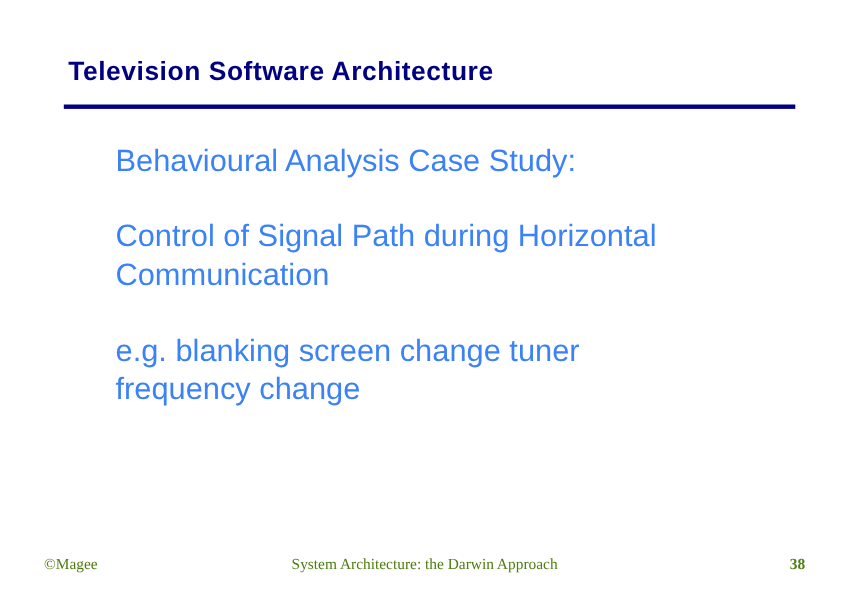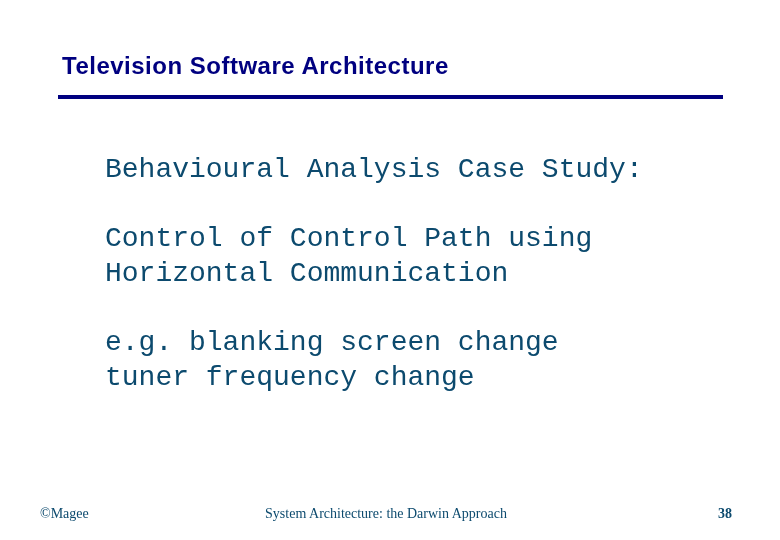--- a/index.html
+++ b/index.html
@@ -32,40 +32,40 @@
   .hr {
     position: absolute;
     top: 95px;
     left: 58px;
     width: 665px;
     height: 4px;
     background: #000080;
   }
   .body {
     position: absolute;
-    top: 152px;
+    top: 128px;
     left: 105px;
     right: 120px;
     font-size: 28px;
     line-height: 1.25;
-    color: #0c4a6e;
-    font-family: Liberation Mono, monospace;
+    color: #3b82f6;
+    font-family: Liberation Sans, sans-serif;
   }
   .body p {
     margin: 0 0 34px 0;
   }
   .footer {
     position: absolute;
     bottom: 18px;
     left: 0;
     right: 0;
     height: 24px;
     font-family: "Times New Roman", Times, serif;
     font-size: 14px;
-    color: #0c4a6e;
+    color: #4d7c0f;
   }
   .footer-left {
     position: absolute;
     left: 40px;
     bottom: 0;
   }
   .footer-center {
     position: absolute;
     left: 0;
     right: 0;
@@ -83,21 +83,21 @@
 <body>
 
 <div class="slide">
 
   <div class="title">Television Software Architecture</div>
 
   <div class="hr"></div>
 
   <div class="body">
     <p>Behavioural Analysis Case Study:</p>
-    <p>Control of Control Path using Horizontal Communication</p>
+    <p>Control of Signal Path during Horizontal Communication</p>
     <p>e.g. blanking screen change tuner frequency change</p>
   </div>
 
   <div class="footer">
     <div class="footer-left">©Magee</div>
     <div class="footer-center">System Architecture: the Darwin Approach</div>
     <div class="footer-right">38</div>
   </div>
 
 </div>

